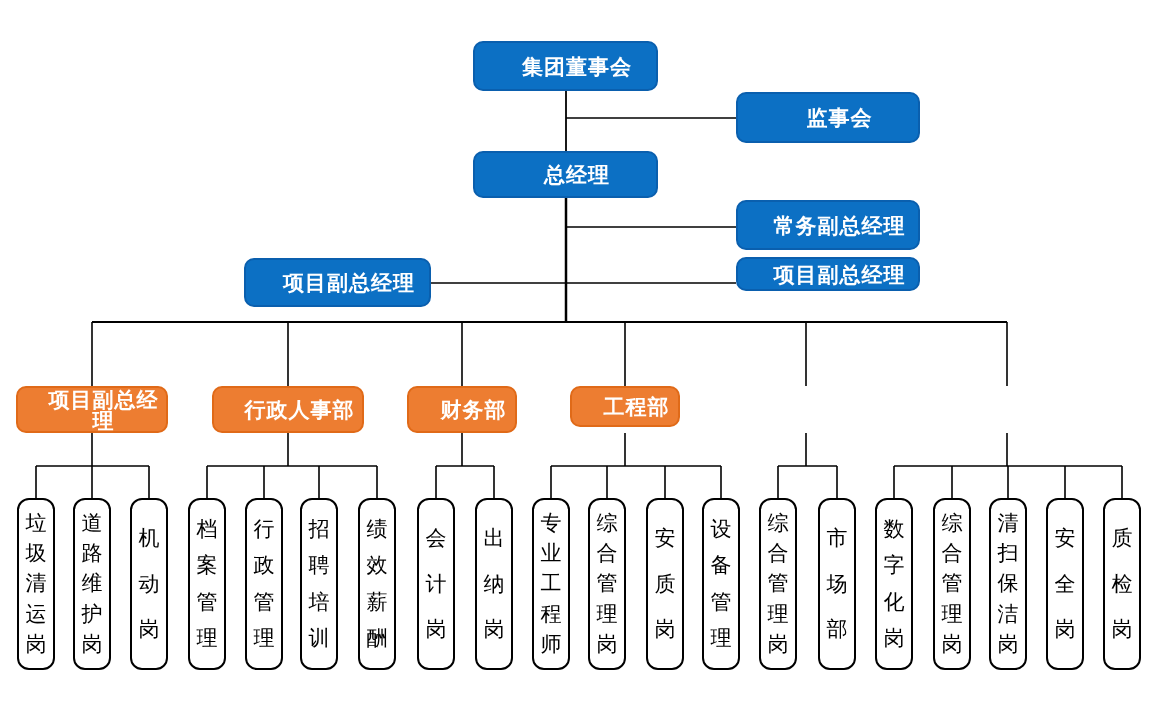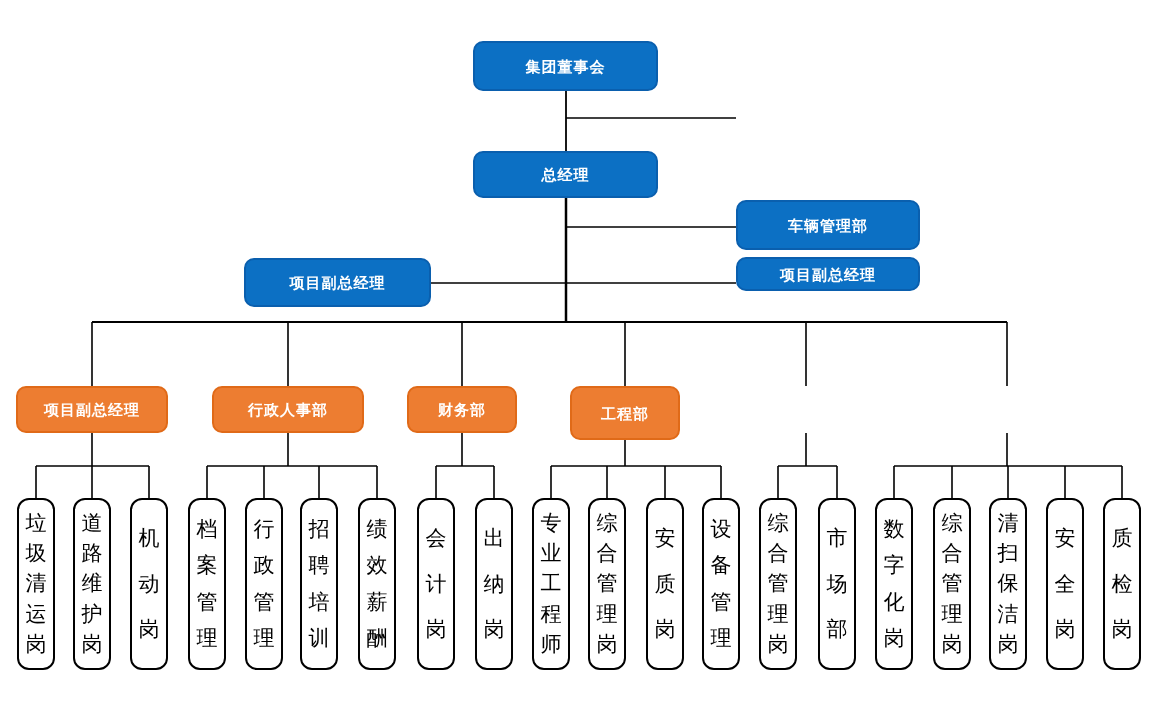--- a/index.html
+++ b/index.html
@@ -4,22 +4,22 @@
 <style>
   html,body{margin:0;padding:0;background:#fff;}
   #stage{
     position:relative;width:1164px;height:713px;background:#ffffff;
     font-family:"Liberation Sans",sans-serif;overflow:hidden;
   }
   #wires{position:absolute;left:0;top:0;width:1164px;height:713px;}
   .box{
     position:absolute;box-sizing:border-box;display:flex;
     align-items:center;justify-content:center;text-align:center;
-    border-radius:10px;color:#fff;font-weight:bold;font-size:15px;
-    letter-spacing:1px;line-height:1;z-index:2;
+    border-radius:10px;color:#fff;font-weight:bold;font-size:21px;
+    letter-spacing:1px;line-height:1;z-index:2;padding-left:23px;
   }
   .blue{background:#0c70c4;border:2px solid #0a5fae;}
   .orange{background:#ed7d31;border:2px solid #e06a18;}
   .pos{
     position:absolute;box-sizing:border-box;background:#fff;
     border:2px solid #000;border-radius:12px;z-index:2;
     display:flex;flex-direction:column;align-items:center;
     justify-content:space-evenly;
     color:#000;font-family:"DejaVu Serif",serif;font-weight:normal;
     font-size:21px;line-height:1;padding:4px 0;
@@ -82,29 +82,30 @@
       <line x1="894" y1="466" x2="1122" y2="466" stroke-width="1.6"></line>
       <line x1="894" y1="466" x2="894" y2="498" stroke-width="1.6"></line>
       <line x1="952" y1="466" x2="952" y2="498" stroke-width="1.6"></line>
       <line x1="1008" y1="466" x2="1008" y2="498" stroke-width="1.6"></line>
       <line x1="1065" y1="466" x2="1065" y2="498" stroke-width="1.6"></line>
       <line x1="1122" y1="466" x2="1122" y2="498" stroke-width="1.6"></line>
     </g>
   </svg>
 
   <div class="box blue" style="left:473px;top:41px;width:185px;height:50px">集团董事会</div>
+  <div class="box blue" style="left:736px;top:92px;width:184px;height:51px">监事会</div>
   <div class="box blue" style="left:473px;top:151px;width:185px;height:47px">总经理</div>
-  <div class="box blue" style="left:736px;top:200px;width:184px;height:50px">车辆管理部</div>
+  <div class="box blue" style="left:736px;top:200px;width:184px;height:50px">常务副总经理</div>
   <div class="box blue" style="left:244px;top:258px;width:187px;height:49px">项目副总经理</div>
   <div class="box blue" style="left:736px;top:257px;width:184px;height:34px">项目副总经理</div>
 
   <div class="box orange" style="left:16px;top:386px;width:152px;height:47px">项目副总经理</div>
   <div class="box orange" style="left:212px;top:386px;width:152px;height:47px">行政人事部</div>
   <div class="box orange" style="left:407px;top:386px;width:110px;height:47px">财务部</div>
-  <div class="box orange" style="left:570px;top:386px;width:110px;height:54px">工程部</div>
+  <div class="box orange" style="left:570px;top:386px;width:110px;height:41px">工程部</div>
 
   <div class="pos" style="left:17px;top:498px;width:38px;height:172px">
       <span>垃</span>
       <span>圾</span>
       <span>清</span>
       <span>运</span>
       <span>岗</span>
     </div>
   <div class="pos" style="left:73px;top:498px;width:38px;height:172px">
       <span>道</span>

